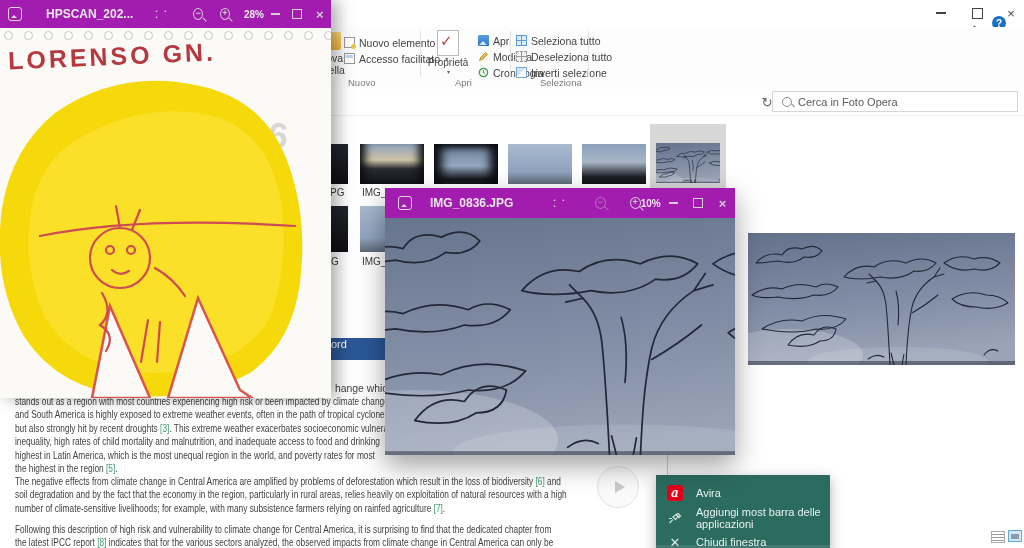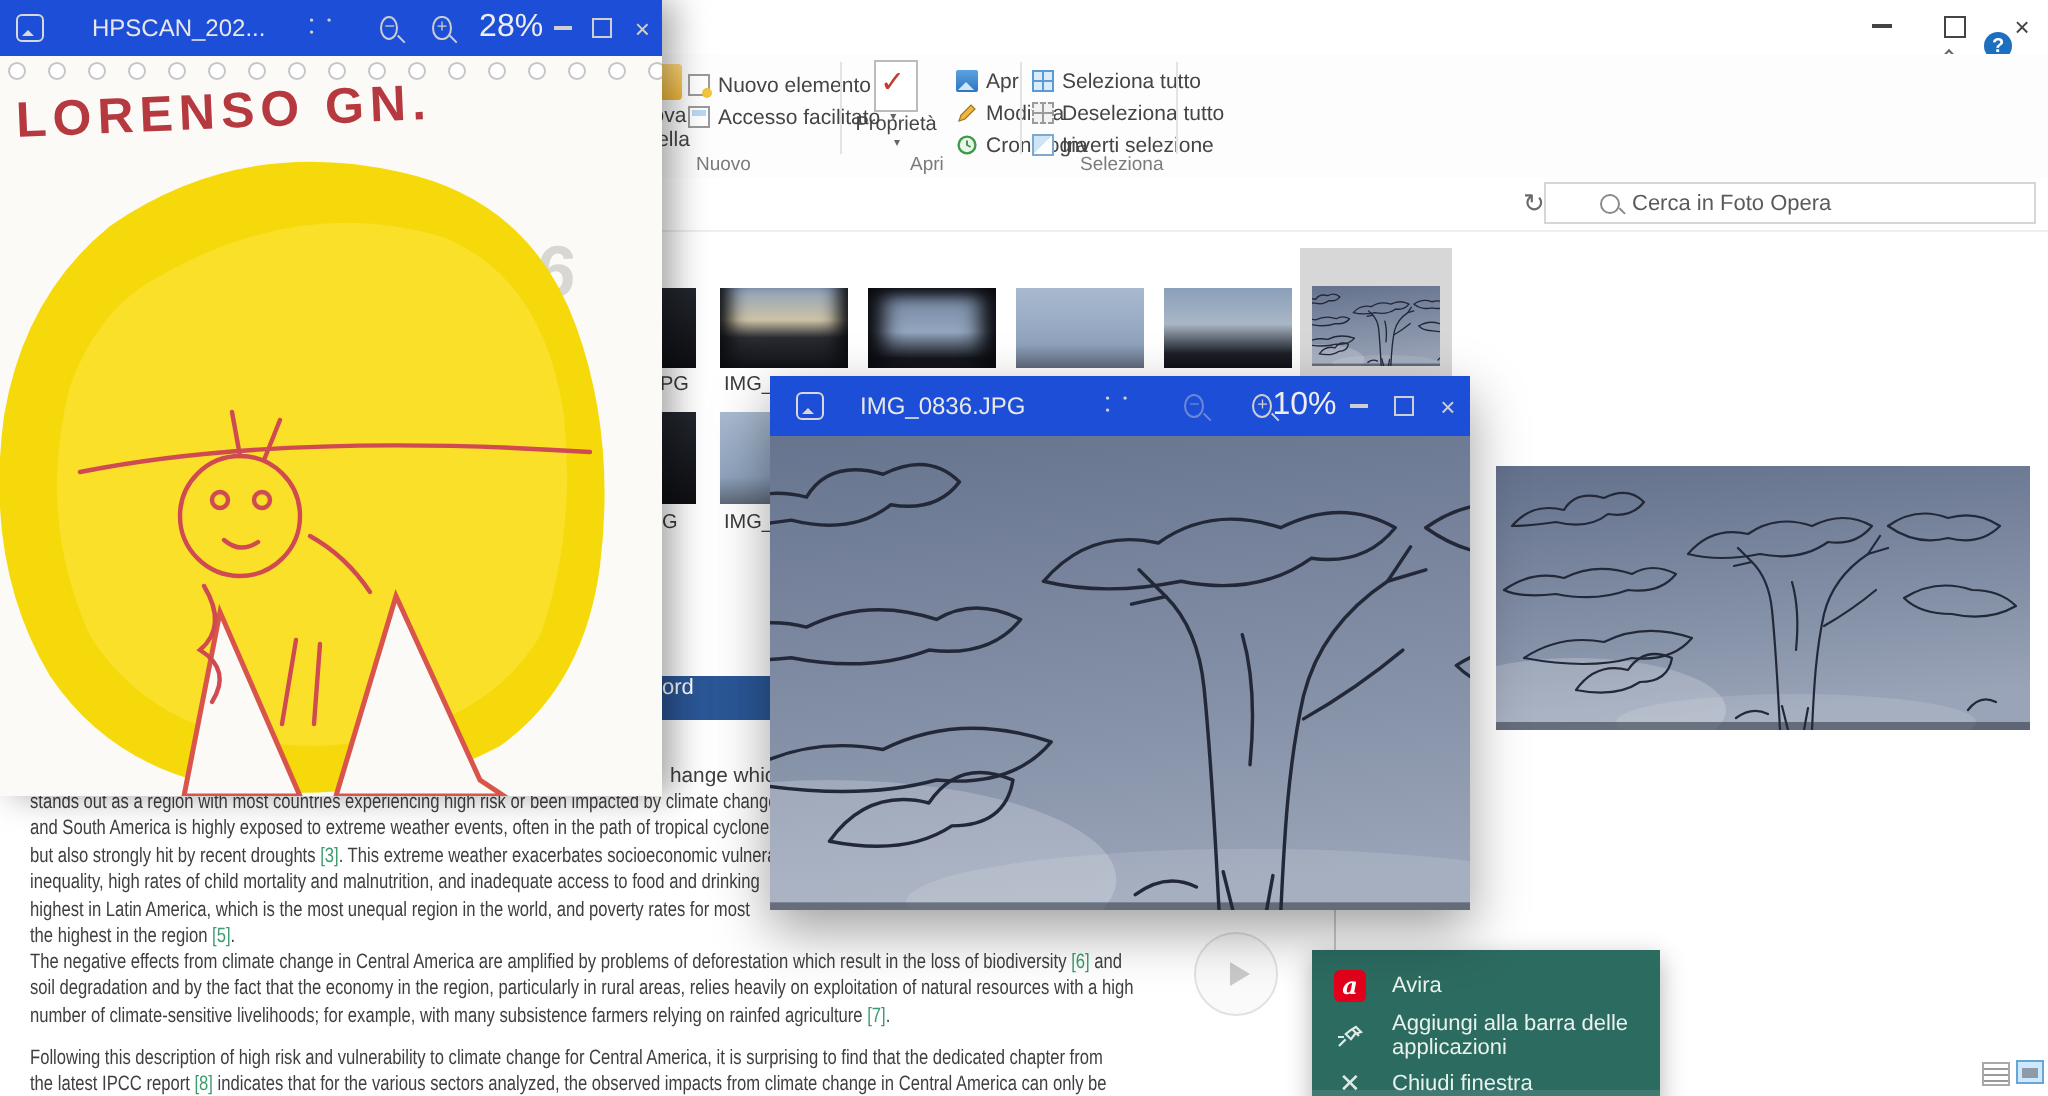--- a/index.html
+++ b/index.html
@@ -34,21 +34,21 @@
   .prop-sheet{width:20px;height:24px;border:1px solid #bbb;background:#fff;margin:0 auto 1px;position:relative;}
   .prop-sheet::after{content:"✓";position:absolute;left:2px;top:1px;font-size:15px;font-weight:bold;color:#c23b2e;}
   .folder{width:26px;height:18px;background:linear-gradient(180deg,#ffd978,#f0b73c);border-radius:2px;margin:2px auto 2px;position:relative;}
   .folder::before{content:"";position:absolute;top:-3px;left:0;width:10px;height:3px;background:#e8b23a;border-radius:2px 2px 0 0;}
   #exp-addressrow{left:0;top:89px;right:0;height:26px;background:#fff;border-bottom:1px solid #eee;}
   #addr-field{left:318px;top:2px;width:434px;height:21px;border:1px solid #d6d6d6;background:#fff;
               font-size:11px;color:#333;display:flex;align-items:center;padding-left:14px;box-sizing:border-box;}
   .chev-down{width:6px;height:6px;border-right:1.3px solid #777;border-bottom:1.3px solid #777;transform:rotate(45deg);display:inline-block;}
   .chev-up{width:6px;height:6px;border-right:1.3px solid #666;border-bottom:1.3px solid #666;transform:rotate(-135deg);display:inline-block;}
   #refresh-btn{left:757px;top:3px;width:20px;height:20px;color:#6a6a6a;font-size:13px;display:flex;align-items:center;justify-content:center;}
-  #search-field{left:772px;top:2px;width:246px;height:21px;border:1px solid #d6d6d6;background:#fff;display:flex;align-items:center;gap:6px;padding-left:27px;box-sizing:border-box;font-size:11px;color:#5a5a5a;}
+  #search-field{left:772px;top:2px;width:246px;height:21px;border:1px solid #d6d6d6;background:#fff;display:flex;align-items:center;gap:6px;padding-left:9px;box-sizing:border-box;font-size:11px;color:#5a5a5a;}
   .lens{position:relative;width:8px;height:8px;border:1.3px solid #8a8a8a;border-radius:50%;display:inline-block;flex:none;}
   .lens::after{content:"";position:absolute;width:4px;height:1.3px;background:#8a8a8a;right:-4px;bottom:-1px;transform:rotate(45deg);}
   .thumb{position:absolute;width:64px;height:40px;}
   .ph0{background:linear-gradient(180deg,#23262e,#0e0f13);}
   .ph1{background:linear-gradient(180deg,#8fa2bb 0%,#cdc3a6 40%,#2a2c33 62%,#121318 100%);
        box-shadow:inset 12px 0 9px -7px #0b0c10,inset -12px 0 9px -7px #0b0c10;}
   .ph2{background:linear-gradient(180deg,#6f8099 0%,#93a6bf 55%,#15171d 88%);
        box-shadow:inset 16px 0 10px -8px #0b0c10,inset -16px 0 10px -8px #0b0c10,inset 0 9px 7px -5px #0c0d12;}
   .ph3{background:linear-gradient(180deg,#a9bacf,#8fa3bd 70%,#5d6878);}
   .ph4{background:linear-gradient(180deg,#8ba0bb 0%,#a9b6c6 45%,#1c1f26 82%,#101218);}
@@ -75,29 +75,29 @@
   #right-image{left:748px;top:233px;width:267px;height:132px;z-index:2;overflow:hidden;}
 
   
   #context-menu{left:656px;top:475px;width:174px;height:82px;background:#2c6b60;z-index:3;box-shadow:0 4px 12px rgba(0,0,0,.3);}
   .cm-item{position:absolute;left:0;right:0;height:24px;display:flex;align-items:center;gap:13px;padding-left:11px;color:#e9f2ef;font-size:11px;}
   #avira-ic{width:16px;height:16px;background:#e2001a;border-radius:3px;color:#fff;display:flex;align-items:center;justify-content:center;font-family:"DejaVu Serif",serif;font-style:italic;font-weight:bold;font-size:12px;flex:none;}
   .cm-x{width:16px;text-align:center;font-size:13px;color:#dfe9e6;flex:none;}
   #cm-hover{left:0;right:0;top:70px;height:12px;background:rgba(255,255,255,.10);position:absolute;}
 
   
-  .pv-titlebar{display:flex;align-items:center;background:#1d4ed8;color:#cfcfcf;}
+  .pv-titlebar{display:flex;align-items:center;background:#a21caf;color:#cfcfcf;font-weight:bold;}
   .appico{width:12px;height:12px;border:1.3px solid #d8d8d8;border-radius:3px;position:relative;flex:none;}
   .appico::after{content:"";position:absolute;left:2px;bottom:2px;border-left:3px solid transparent;border-right:3px solid transparent;border-bottom:3px solid #d8d8d8;}
   .dots{font-size:6px;letter-spacing:2.5px;color:#d0d0d0;}
   .mag{position:relative;width:10px;height:10px;border:1.3px solid #cdcdcd;border-radius:50%;display:inline-block;}
   .mag::after{content:"";position:absolute;width:5px;height:1.3px;background:#cdcdcd;right:-4.5px;bottom:-1.5px;transform:rotate(45deg);}
   .mag i{position:absolute;left:0;right:0;top:-1.5px;bottom:0;font-style:normal;font-size:9px;line-height:10px;text-align:center;color:#cdcdcd;}
   .mag.disabled{opacity:.45;}
-  .pv-zoom{font-size:16px;color:#ededed;}
+  .pv-zoom{font-size:10px;color:#ededed;}
   .pvctl{display:flex;align-items:center;justify-content:center;width:28px;height:100%;color:#cfcfcf;font-size:13px;}
   .bar-min-w{width:9px;height:1.3px;background:#cfcfcf;}
   .boxglyph-w{width:8px;height:8px;border:1.2px solid #cfcfcf;}
 
   #imgviewer{left:385px;top:188px;width:350px;height:267px;z-index:4;box-shadow:0 10px 26px rgba(0,0,0,.38);}
   #imgviewer .pv-titlebar{height:30px;padding-left:13px;gap:0;}
   #imgviewer-content{position:absolute;left:0;top:30px;right:0;bottom:0;overflow:hidden;}
 
   #hpscan{left:0;top:0;width:331px;height:398px;z-index:5;box-shadow:6px 0 16px rgba(0,0,0,.35);}
   #hpscan .pv-titlebar{height:28px;padding-left:8px;}
@@ -304,21 +304,21 @@
 
 <div id="context-menu" class="abs">
   <div class="cm-item" style="top:6px;">
     <span id="avira-ic">a</span>
     <span>Avira</span>
   </div>
   <div class="cm-item" style="top:31px;">
     <svg class="cm-x" width="15" height="13" viewBox="0 0 15 13">
       <path d="M8.5 2.5 l3.5 3.5 M10.5 1.5 l2.5 2.5 -3 1 -2 2.6 -2.6-2.6 2.6-2z M5.3 7.7 L2 11 M1.5 6.5 h3" stroke="#dfe9e6" stroke-width="1.1" fill="none"></path>
     </svg>
-    <span>Aggiungi alla barra delle applicazioni</span>
+    <span>Aggiungi most barra delle applicazioni</span>
   </div>
   <div class="cm-item" style="top:55px;">
     <span class="cm-x">✕</span>
     <span>Chiudi finestra</span>
   </div>
   <div id="cm-hover"></div>
 </div>
 
 <div id="imgviewer" class="abs">
   <div class="pv-titlebar">

